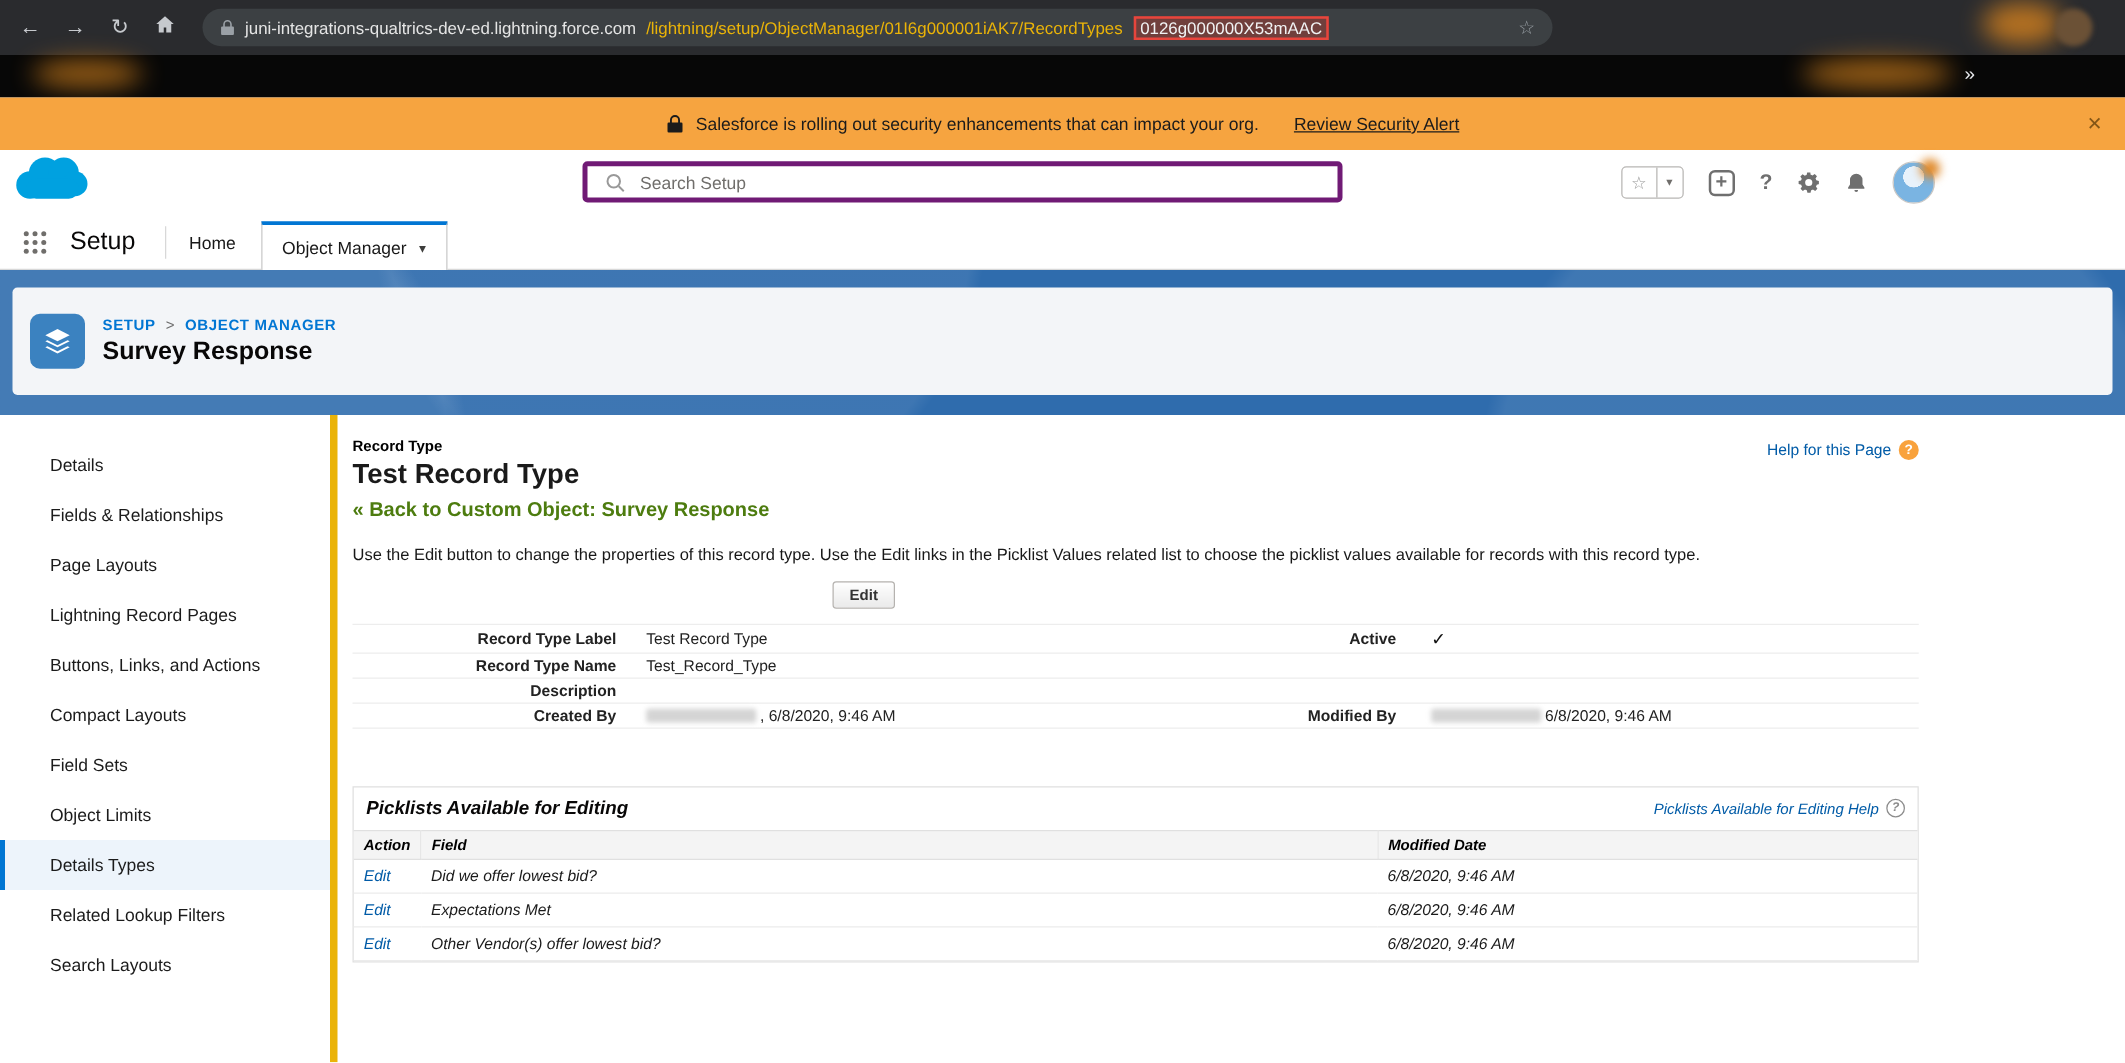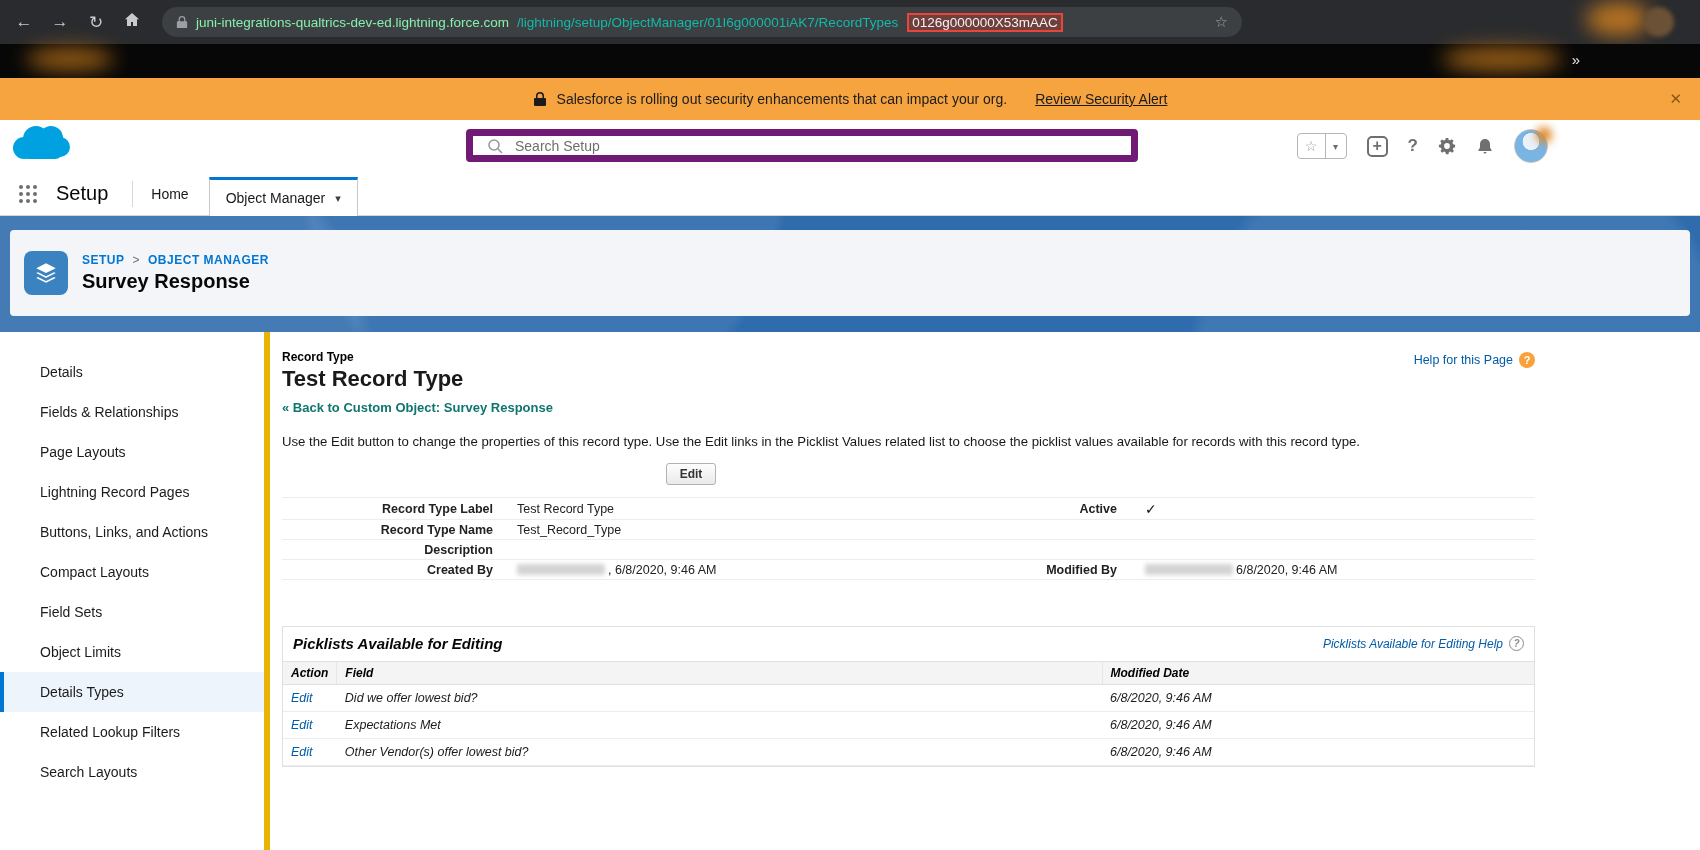--- a/index.html
+++ b/index.html
@@ -7,43 +7,43 @@
   body {
     width:1700px; height:850px; overflow:hidden; background:#fff;
     font-family:"Liberation Sans","DejaVu Sans",sans-serif; color:#181818;
   }
   
   .browser-top { height:44px; background:#2a2b2e; display:flex; align-items:center;
     padding:0 14px; gap:16px; position:relative; }
   .nav-glyph { color:#c6c9cd; font-size:17px; width:20px; text-align:center; cursor:pointer; flex:none; }
   .url-pill { width:1080px; height:30px; background:#3c4043; border-radius:15px;
     display:flex; align-items:center; padding:0 14px; gap:8px; margin-left:4px; flex:none; }
-  .url-text { font-size:13.5px; color:#86efac; white-space:nowrap; }
-  .url-path { color:#14b8a6; }
+  .url-text { font-size:13.5px; color:#e5e5e5; white-space:nowrap; }
+  .url-path { color:#eab308; }
   .url-hl { color:#f1f3f4; border:2px solid #e8453c; background:rgba(196,62,50,.38);
     padding:0 3px; margin-left:1px; }
   .pill-star { margin-left:auto; color:#9aa0a6; font-size:15px; cursor:pointer; }
   .blur-blob { position:absolute; filter:blur(10px); opacity:.9; border-radius:50%; }
   .tb-blob { right:50px; top:2px; width:64px; height:34px; background:#c67a20; }
   .tb-avatar { position:absolute; right:26px; top:7px; width:30px; height:30px;
     border-radius:50%; background:#6b5136; filter:blur(2px); }
   .bookmarks { height:34px; background:#070707; position:relative; }
   .bm-blob-left { left:26px; top:4px; width:88px; height:22px; background:#a96818; }
   .bm-blob-right { right:138px; top:3px; width:120px; height:24px; background:#a96818; }
   .bm-chevrons { position:absolute; right:120px; top:7px; color:#e8eaed; font-size:15px; cursor:pointer; }
   
   .banner { height:42px; background:#f6a440; display:flex; align-items:center;
     justify-content:center; gap:10px; position:relative; font-size:14px; color:#1b1b1b; }
   .banner-link { color:#1b1b1b; text-decoration:underline; margin-left:18px; cursor:pointer; }
   .banner-close { position:absolute; right:18px; font-size:15px; color:rgba(70,45,0,.65); cursor:pointer; }
   
   .gheader { height:52px; background:#fff; position:relative; display:flex; align-items:center; }
   .logo { margin-left:10px; }
-  .searchbox { position:absolute; left:466px; top:9px; width:672px; height:33px;
-    border:7px solid #701a75; border-radius:4px; display:flex; align-items:center;
+  .searchbox { position:absolute; left:466px; top:9px; width:608px; height:33px;
+    border:4px solid #701a75; border-radius:4px; display:flex; align-items:center;
     padding-left:14px; gap:10px; }
   .searchbox input { border:none; outline:none; flex:1; font-size:14px; font-family:inherit;
     color:#181818; background:transparent; }
   .searchbox input::placeholder { color:#706e6b; }
   .hdr-icons { position:absolute; right:152px; top:0; height:52px; display:flex;
     align-items:center; gap:20px; }
   .fav { display:flex; align-items:stretch; border:1px solid #b8b6b4; border-radius:4px; height:26px; }
   .fav-star { width:28px; display:flex; align-items:center; justify-content:center;
     color:#9b9b9b; font-size:14px; border-right:1px solid #b8b6b4; cursor:pointer; }
   .fav-dd { width:20px; display:flex; align-items:center; justify-content:center;
@@ -85,22 +85,22 @@
   
   .content { display:flex; height:518px; overflow:hidden; background:#fff; }
   .sidebar { width:270px; min-width:270px; border-right:6px solid #eab308; padding-top:20px; }
   .side-item { height:40px; display:flex; align-items:center; padding-left:36px;
     border-left:4px solid transparent; font-size:14px; color:#1b1b1b; cursor:pointer; }
   .side-item.selected { background:#edf4fb; border-left-color:#0176d3; }
   .main { flex:1; padding:18px 0 0 12px; position:relative; }
   .main-inner { width:1253px; position:relative; }
   .ent { font-size:12px; font-weight:700; color:#000; }
   .rt-title { font-size:22px; font-weight:600; color:#1a1a1a; margin-top:2px; }
-  .back-link { display:inline-block; margin-top:8px; font-size:13px; font-weight:700;
-    color:#0f766e; cursor:pointer; }
+  .back-link { display:inline-block; margin-top:8px; font-size:16px; font-weight:700;
+    color:#4d7c0f; cursor:pointer; }
   .help-page { position:absolute; top:2px; right:0; display:flex; align-items:center; gap:6px; }
   .help-page .hp-link { font-size:12.5px; color:#015ba7; cursor:pointer; }
   .help-orange { width:16px; height:16px; border-radius:50%; background:#f9a23c; color:#fff;
     font-size:11px; font-weight:700; display:flex; align-items:center; justify-content:center; }
   .intro { margin-top:18px; font-size:13.2px; color:#181818; }
   .btn-row { margin-top:14px; width:818px; text-align:center; }
   .btn { display:inline-block; padding:3px 13px; font-size:12px; font-weight:700; color:#333;
     background:linear-gradient(#fefefe,#eaeaea); border:1px solid #b5b2af; border-radius:3px; cursor:pointer; }
   .details { margin-top:12px; }
   .drow { display:grid; grid-template-columns:225px 490px 130px 1fr; align-items:center;

